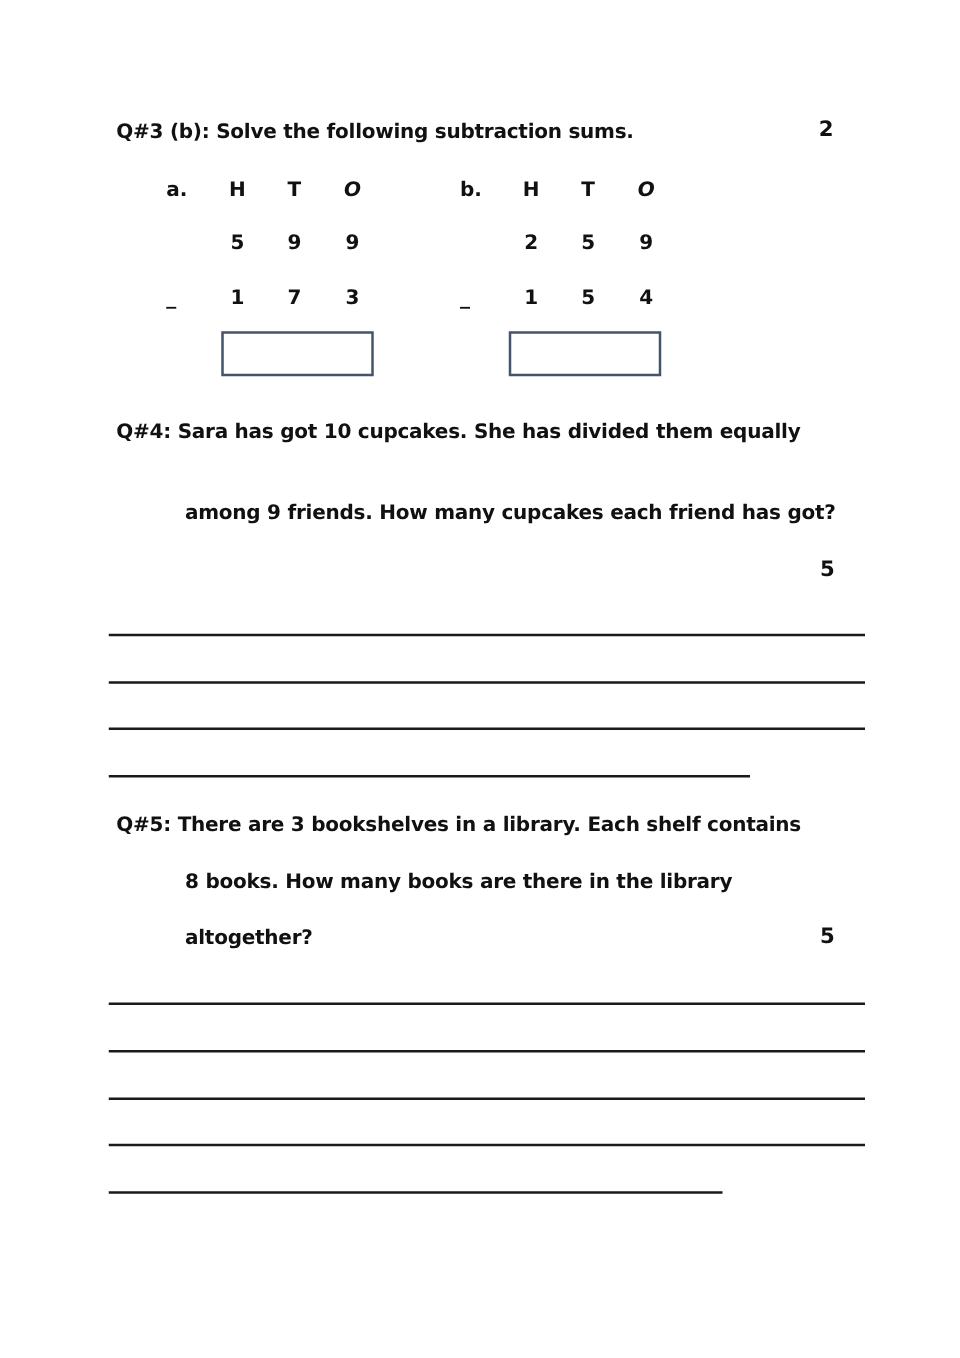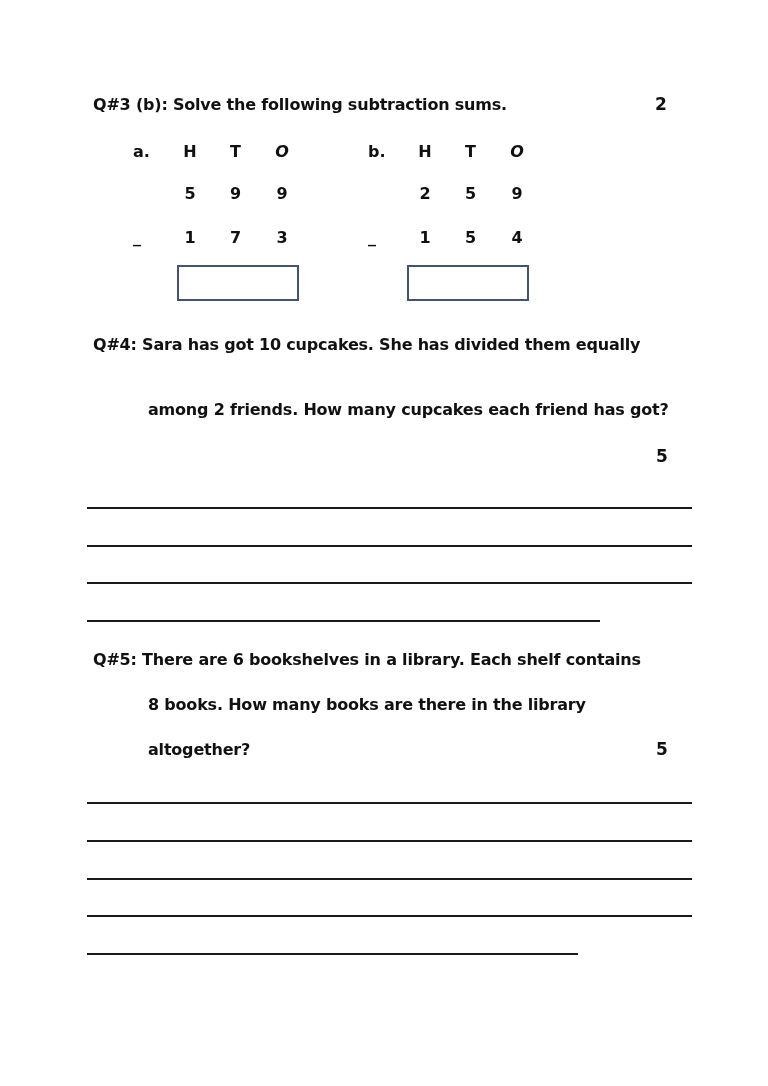--- a/index.html
+++ b/index.html
@@ -100,29 +100,29 @@
     <div class="cell lab">_</div>
     <div class="cell">1</div>
     <div class="cell">5</div>
     <div class="cell">4</div>
   </div>
 
   <div class="answer-box box-a"></div>
   <div class="answer-box box-b"></div>
 
   <div class="abs qtext" style="left:93px; top:335px;">Q#4: Sara has got 10 cupcakes. She has divided them equally</div>
-  <div class="abs qtext" style="left:148px; top:400px;">among 2 friends. How many cupcakes each friend has got?</div>
+  <div class="abs qtext" style="left:148px; top:400px;">among 9 friends. How many cupcakes each friend has got?</div>
   <div class="abs marks" style="left:656px; top:446px;">5</div>
 
   <div class="answer-line" style="left:87px; top:507px; width:605px;"></div>
   <div class="answer-line" style="left:87px; top:545px; width:605px;"></div>
   <div class="answer-line" style="left:87px; top:582px; width:605px;"></div>
   <div class="answer-line" style="left:87px; top:620px; width:513px;"></div>
 
-  <div class="abs qtext" style="left:93px; top:650px;">Q#5: There are 6 bookshelves in a library. Each shelf contains</div>
+  <div class="abs qtext" style="left:93px; top:650px;">Q#5: There are 3 bookshelves in a library. Each shelf contains</div>
   <div class="abs qtext" style="left:148px; top:695px;">8 books. How many books are there in the library</div>
   <div class="abs qtext" style="left:148px; top:740px;">altogether?</div>
   <div class="abs marks" style="left:656px; top:739px;">5</div>
 
   <div class="answer-line" style="left:87px; top:802px; width:605px;"></div>
   <div class="answer-line" style="left:87px; top:840px; width:605px;"></div>
   <div class="answer-line" style="left:87px; top:878px; width:605px;"></div>
   <div class="answer-line" style="left:87px; top:915px; width:605px;"></div>
   <div class="answer-line" style="left:87px; top:953px; width:491px;"></div>
 

